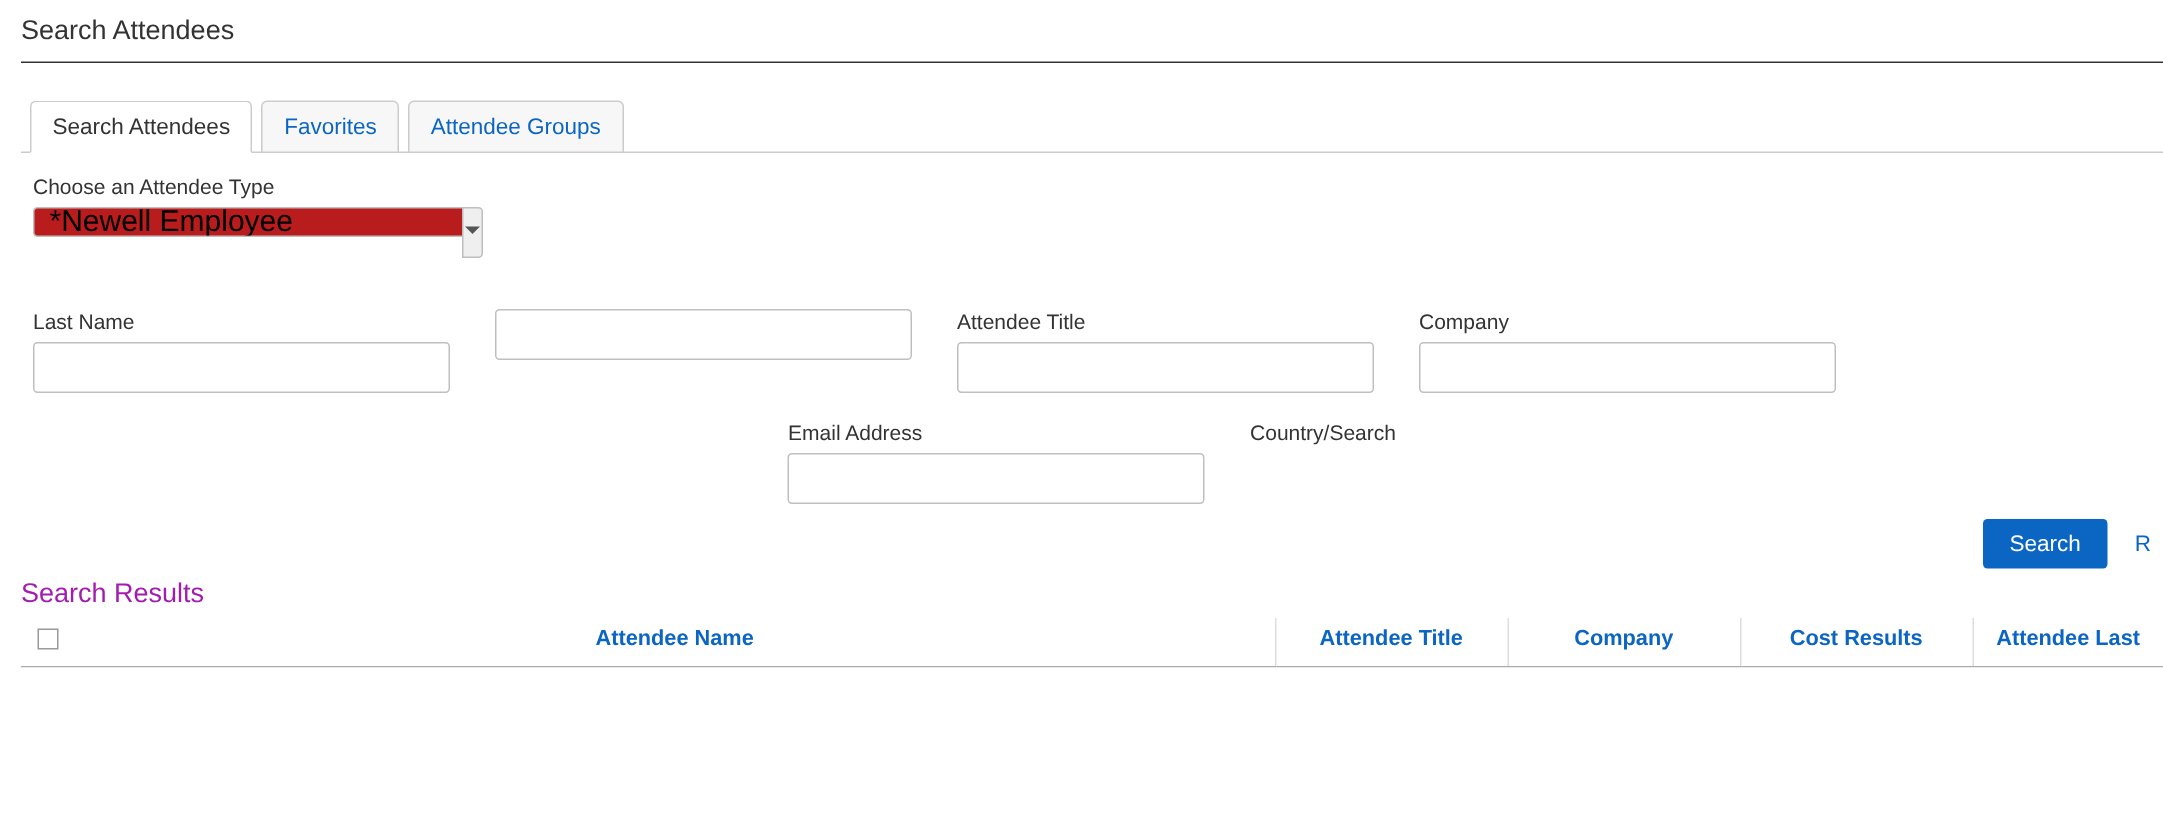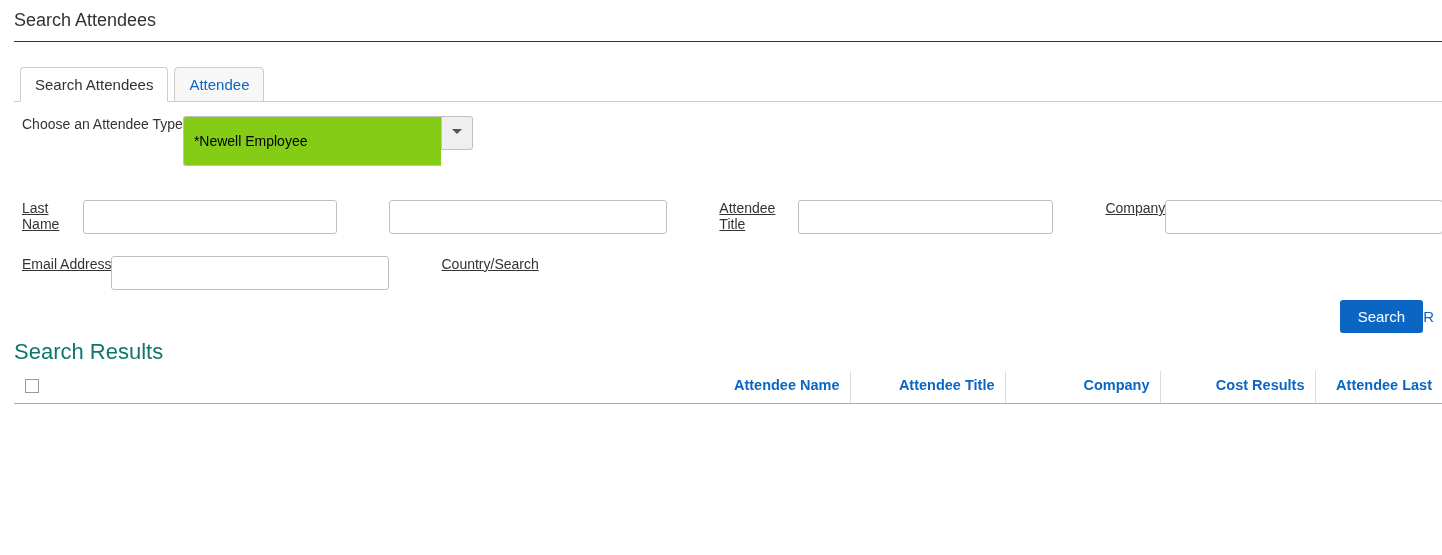--- a/index.html
+++ b/index.html
@@ -52,88 +52,88 @@
     font-size: 14px;
     color: #333;
     margin-bottom: 6px;
   }
   .combo {
     display: flex;
     width: 290px;
   }
   .combo input {
     flex: 1;
-    height: 50px;
+    height: 20px;
     border: 1px solid #bfbfbf;
     border-right: none;
     border-radius: 3px 0 0 3px;
     padding: 0 10px;
-    font-size: 14px;
-    background: #84cc16;
+    font-size: 20px;
+    background: #b91c1c;
   }
   .combo .combo-btn {
     width: 32px;
     height: 34px;
     border: 1px solid #bfbfbf;
     border-radius: 0 3px 3px 0;
     background: #efefef;
     display: flex;
     align-items: center;
     justify-content: center;
     cursor: pointer;
   }
   .combo .combo-btn svg { width: 12px; height: 12px; fill: #555; }
   .row {
     display: flex;
-    gap: 52px;
+    gap: 30px;
     margin-top: 34px;
-    text-decoration: underline;
-  }
-  .field { display: flex; flex-direction: row; }
+  }
+  .field { display: flex; flex-direction: column; }
   .text-input {
     height: 34px;
     border: 1px solid #bfbfbf;
     border-radius: 3px;
     padding: 0 8px;
     font-size: 14px;
     background: #fff;
   }
   .w278 { width: 278px; }
   .btn-row {
     display: flex;
     justify-content: flex-end;
     align-items: center;
+    gap: 18px;
     margin-top: 10px;
     padding-right: 0;
   }
   .btn-primary {
     background: #0b66c3;
     color: #fff;
     border: none;
     border-radius: 3px;
     padding: 8px 18px;
     font-size: 15px;
     cursor: pointer;
   }
   .link-partial {
     color: #0b66c3;
     font-size: 15px;
   }
   .results-title {
-    font-size: 22px;
-    color: #0f766e;
+    font-size: 18px;
+    color: #a21caf;
     font-weight: 400;
     margin: 6px 0 6px 0;
   }
   .results-table {
     width: 100%;
     border-collapse: collapse;
   }
   .results-table thead th {
-    text-align: right;
+    text-align: center;
     font-weight: 700;
     color: #0b66c3;
     font-size: 14.5px;
     padding: 6px 10px 10px 10px;
     border-bottom: 1px solid #aaa;
     border-left: 1px solid #ddd;
   }
   .results-table thead th:first-child {
     border-left: none;
     width: 36px;
@@ -149,21 +149,22 @@
   }
 </style>
 </head>
 <body>
 
 <h1 class="page-title">Search Attendees</h1>
 <hr class="hr">
 
 <div class="tabs">
   <div class="tab active">Search Attendees</div>
-  <div class="tab">Attendee</div>
+  <div class="tab">Favorites</div>
+  <div class="tab">Attendee Groups</div>
 </div>
 
 <div class="form-area">
 
   <div class="field">
     <div class="field-label">Choose an Attendee Type</div>
     <div class="combo">
       <input type="text" value="*Newell Employee" style="">
       <div class="combo-btn">
         <span>
@@ -186,21 +187,21 @@
     <div class="field">
       <div class="field-label">Attendee Title</div>
       <input class="text-input w278" style="">
     </div>
     <div class="field">
       <div class="field-label">Company</div>
       <input class="text-input w278" style="">
     </div>
   </div>
 
-  <div class="row" style="margin-top:18px;">
+  <div class="row" style="margin-top:18px;justify-content:center;">
     <div class="field">
       <div class="field-label">Email Address</div>
       <input class="text-input w278" style="">
     </div>
     <div class="field">
       <div class="field-label">Country/Search</div>
     </div>
   </div>
 
   <div class="btn-row">

